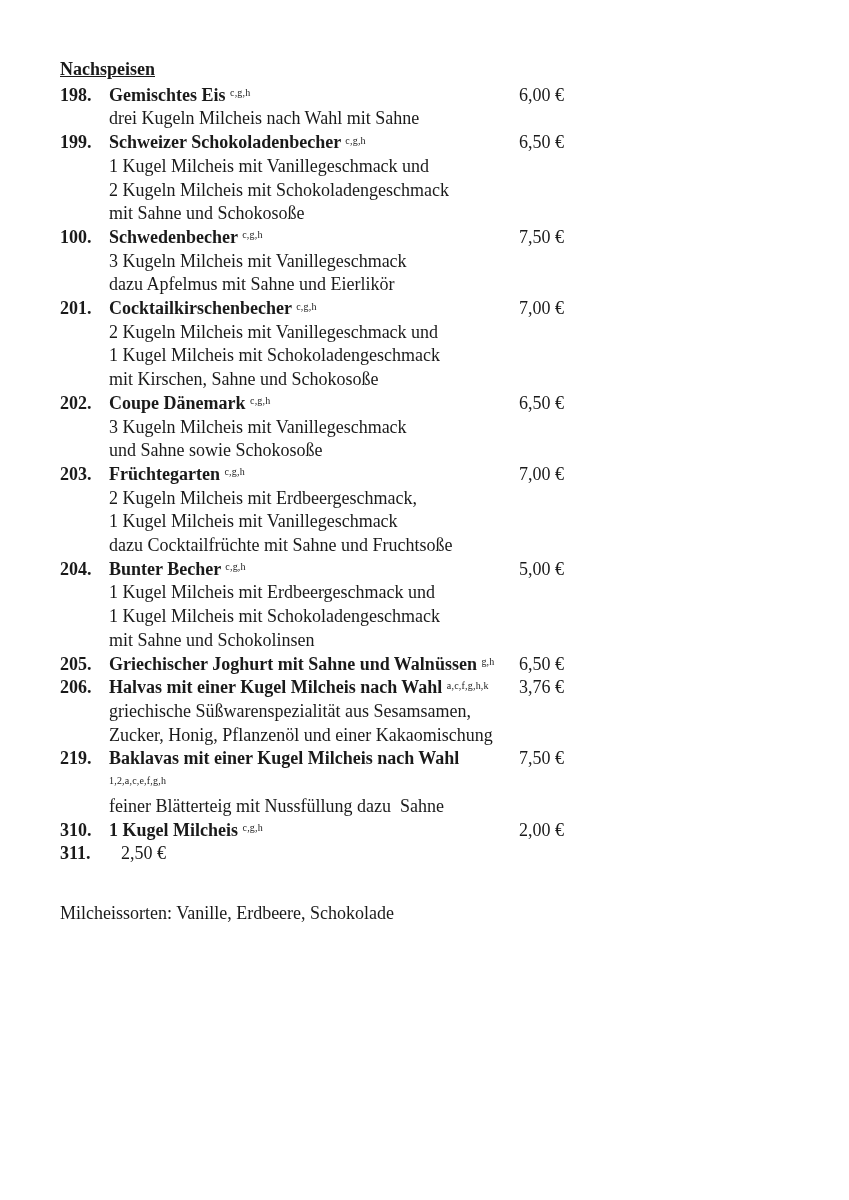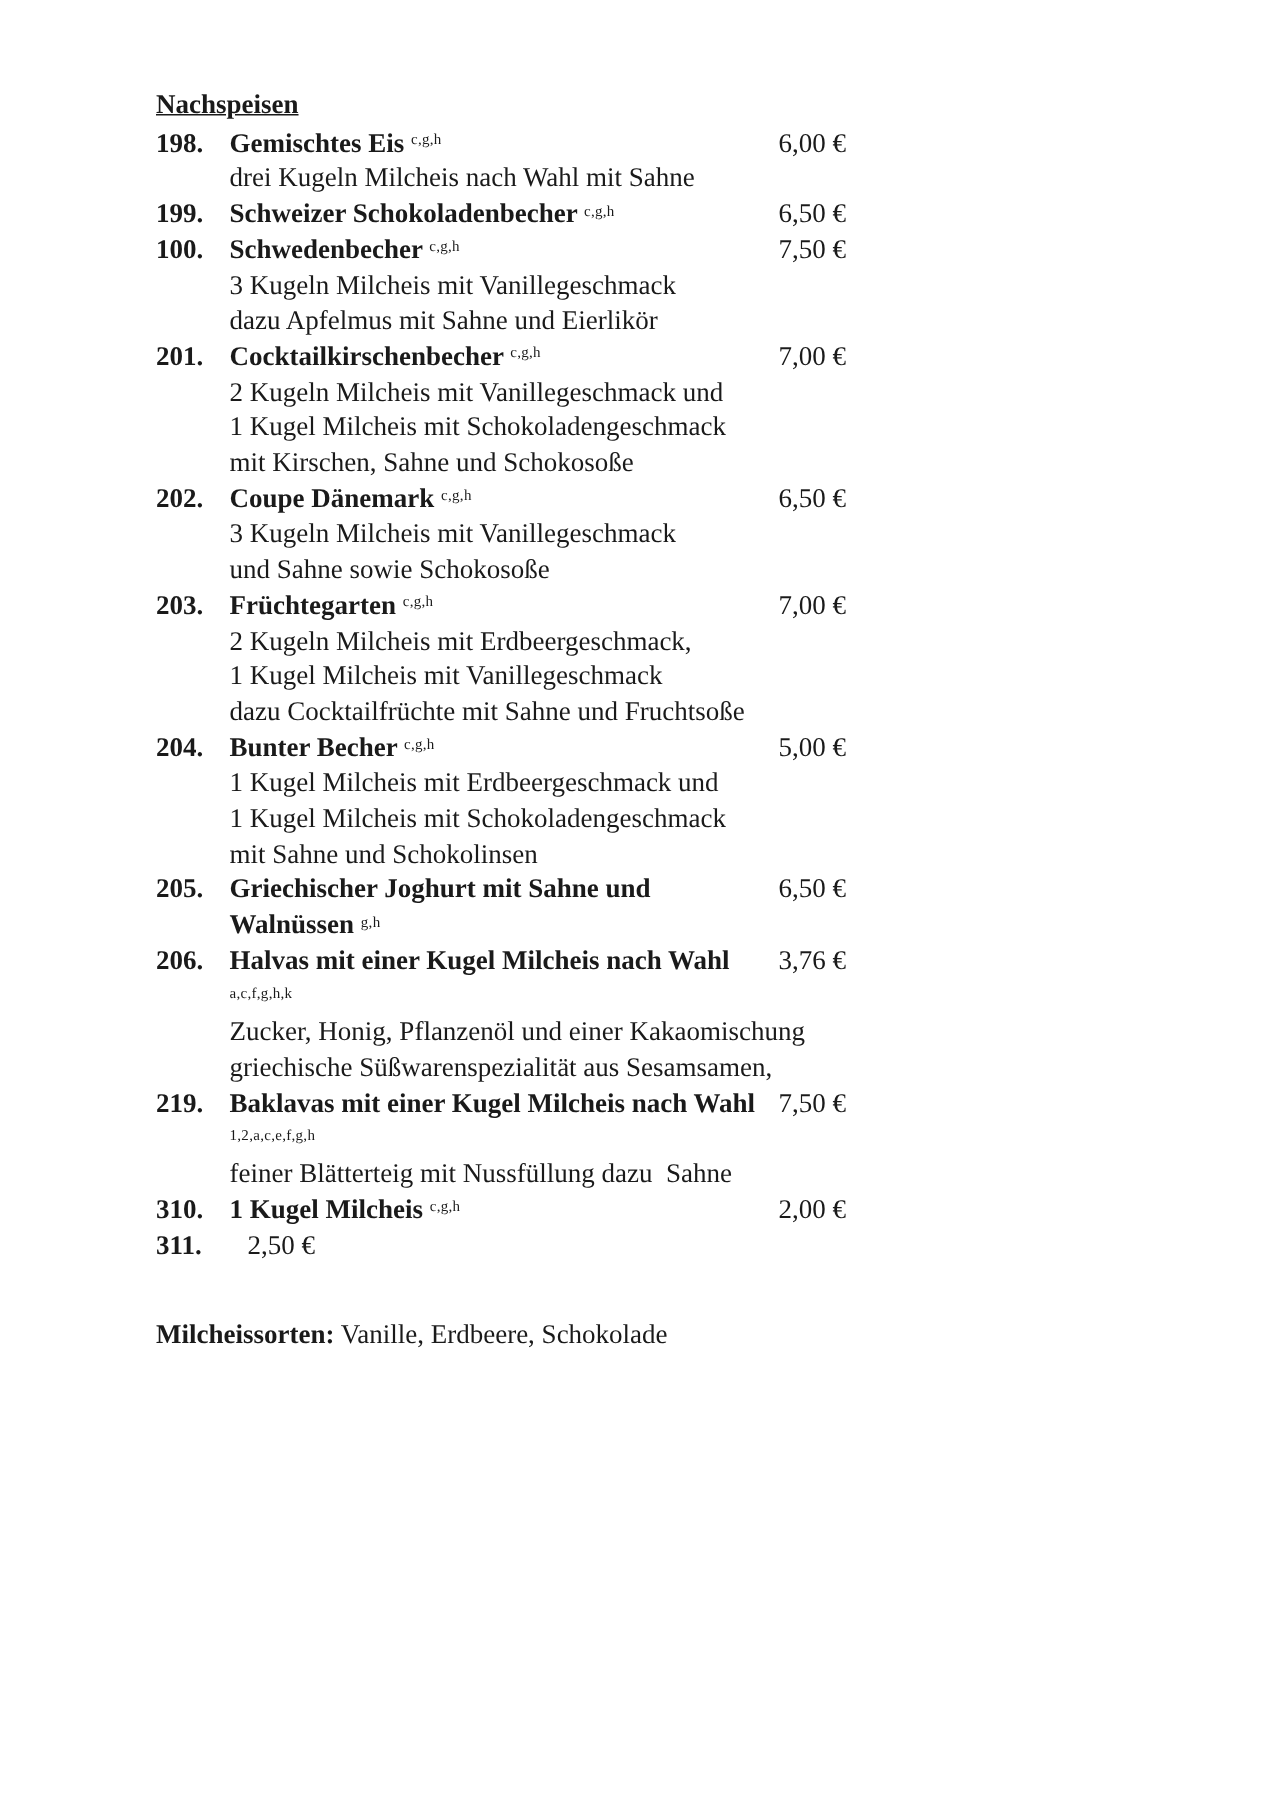--- a/index.html
+++ b/index.html
@@ -13,21 +13,21 @@
     overflow: hidden;
     font-family: "Liberation Serif", "DejaVu Serif", serif;
     font-size: 18px;
     line-height: 23.7px;
     color: #1a1a1a;
   }
   .page {
     box-sizing: border-box;
     width: 676px;
     height: 1200px;
-    padding: 58px 112px 0 104px;
+    padding: 58px 112px 0 60px;
   }
   .section-title {
     font-weight: bold;
     text-decoration: underline;
     margin: 0 0 2px 0;
     font-size: 18px;
   }
   .item { margin: 0; }
   .item-row {
     display: flex;
@@ -55,21 +55,21 @@
     flex: 0 0 auto;
     font-weight: normal;
     white-space: nowrap;
     padding-left: 12px;
   }
   .desc { padding-left: 49px; }
   .desc-line { white-space: pre-wrap; }
   .footer {
     margin: 36px 0 0 0;
   }
-  .footer b { font-weight: bold; }
+  .footer b { font-weight: normal; }
 </style>
 </head>
 <body>
 
 <div class="page">
   <h2 class="section-title">Nachspeisen</h2>
 
   <div id="items">
   <div class="item">
     <div class="item-row">
@@ -81,20 +81,25 @@
           <div class="desc-line">drei Kugeln Milcheis nach Wahl mit Sahne</div>
         </div>
   </div>
 
   <div class="item">
     <div class="item-row">
       <span class="num">199.</span>
       <span class="title"><b>Schweizer Schokoladenbecher</b> <sup>c,g,h</sup></span>
       <span class="price">6,50 €</span>
     </div>
+    <div class="desc">
+          <div class="desc-line">1 Kugel Milcheis mit Vanillegeschmack und</div>
+          <div class="desc-line">2 Kugeln Milcheis mit Schokoladengeschmack</div>
+          <div class="desc-line">mit Sahne und Schokosoße</div>
+        </div>
   </div>
 
   <div class="item">
     <div class="item-row">
       <span class="num">100.</span>
       <span class="title"><b>Schwedenbecher</b> <sup>c,g,h</sup></span>
       <span class="price">7,50 €</span>
     </div>
     <div class="desc">
           <div class="desc-line">3 Kugeln Milcheis mit Vanillegeschmack</div>
@@ -162,22 +167,22 @@
 
   </div>
 
   <div class="item">
     <div class="item-row">
       <span class="num">206.</span>
       <span class="title"><b>Halvas mit einer Kugel Milcheis nach Wahl</b> <sup>a,c,f,g,h,k</sup></span>
       <span class="price">3,76 €</span>
     </div>
     <div class="desc">
+          <div class="desc-line">griechische Süßwarenspezialität aus Sesamsamen,</div>
           <div class="desc-line">Zucker, Honig, Pflanzenöl und einer Kakaomischung</div>
-          <div class="desc-line">griechische Süßwarenspezialität aus Sesamsamen,</div>
         </div>
   </div>
 
   <div class="item">
     <div class="item-row">
       <span class="num">219.</span>
       <span class="title"><b>Baklavas mit einer Kugel Milcheis nach Wahl</b> <sup>1,2,a,c,e,f,g,h</sup></span>
       <span class="price">7,50 €</span>
     </div>
     <div class="desc">

